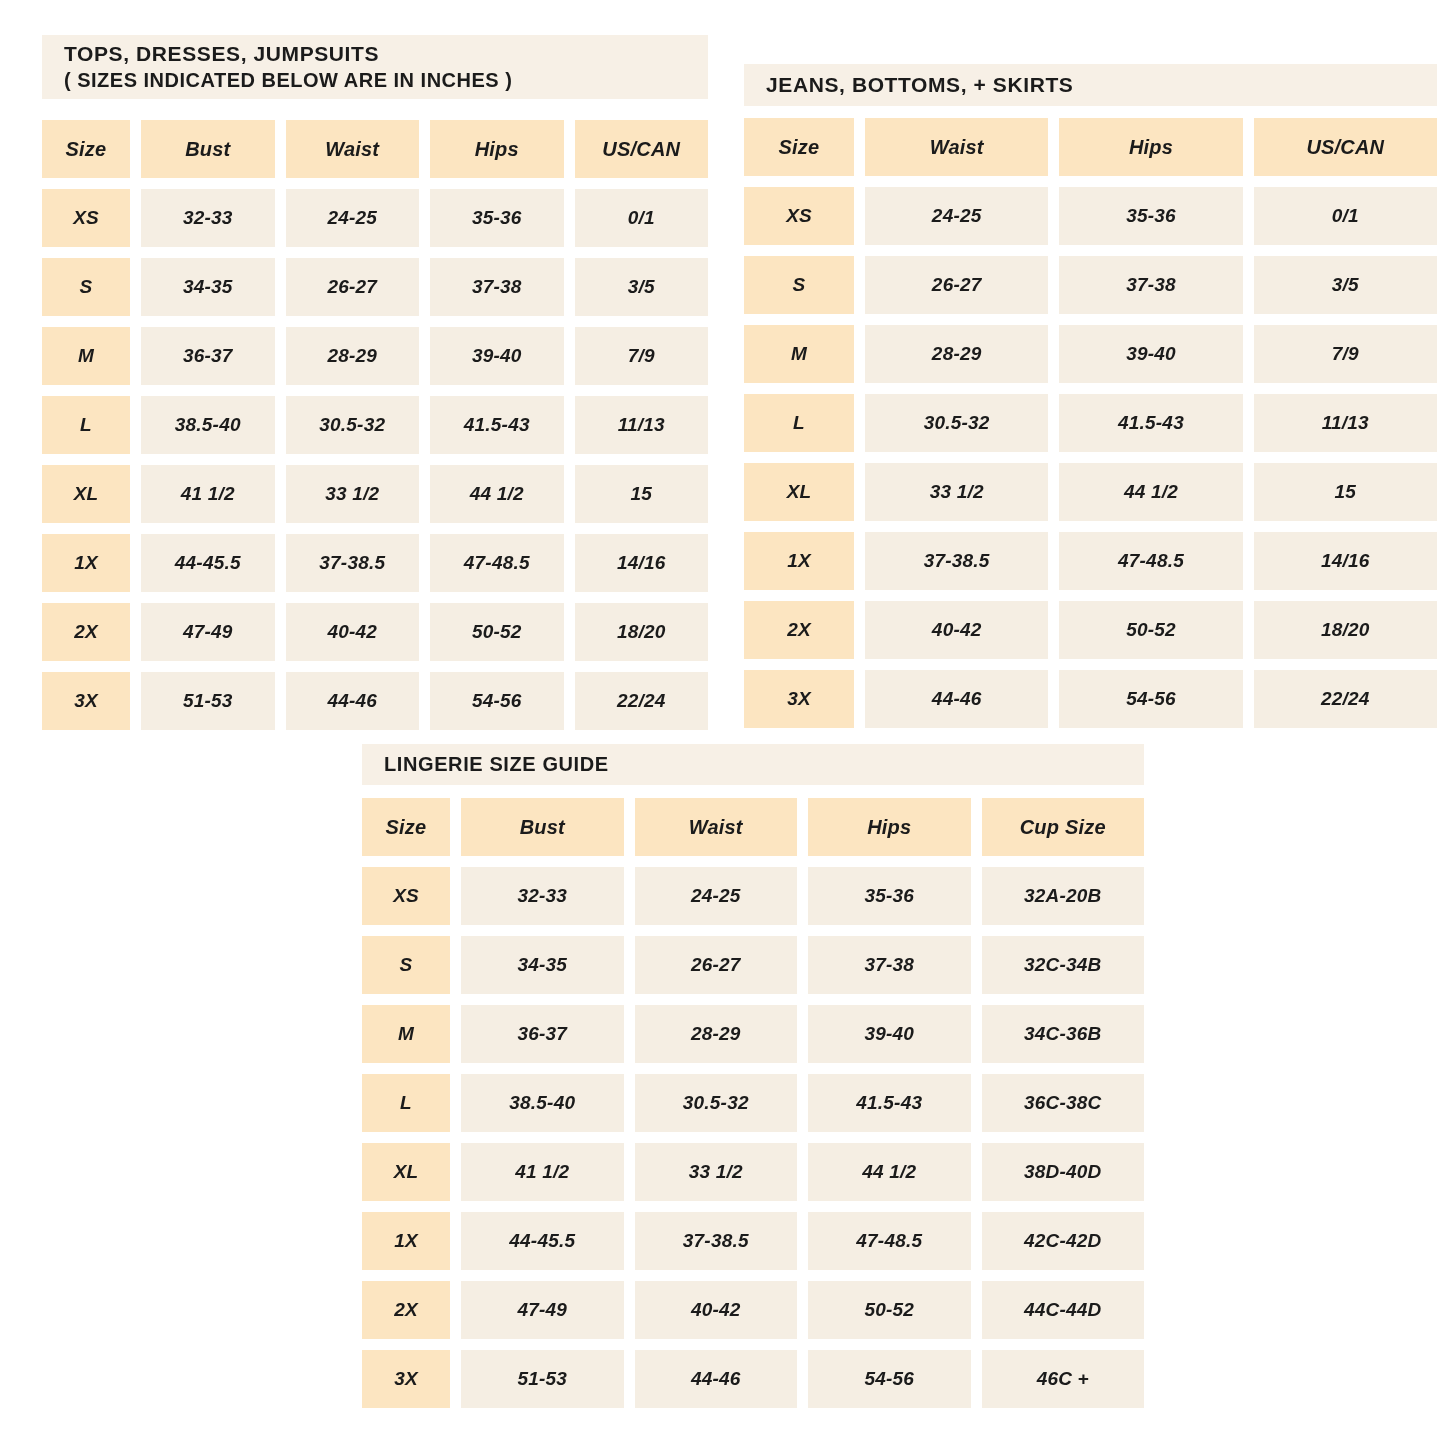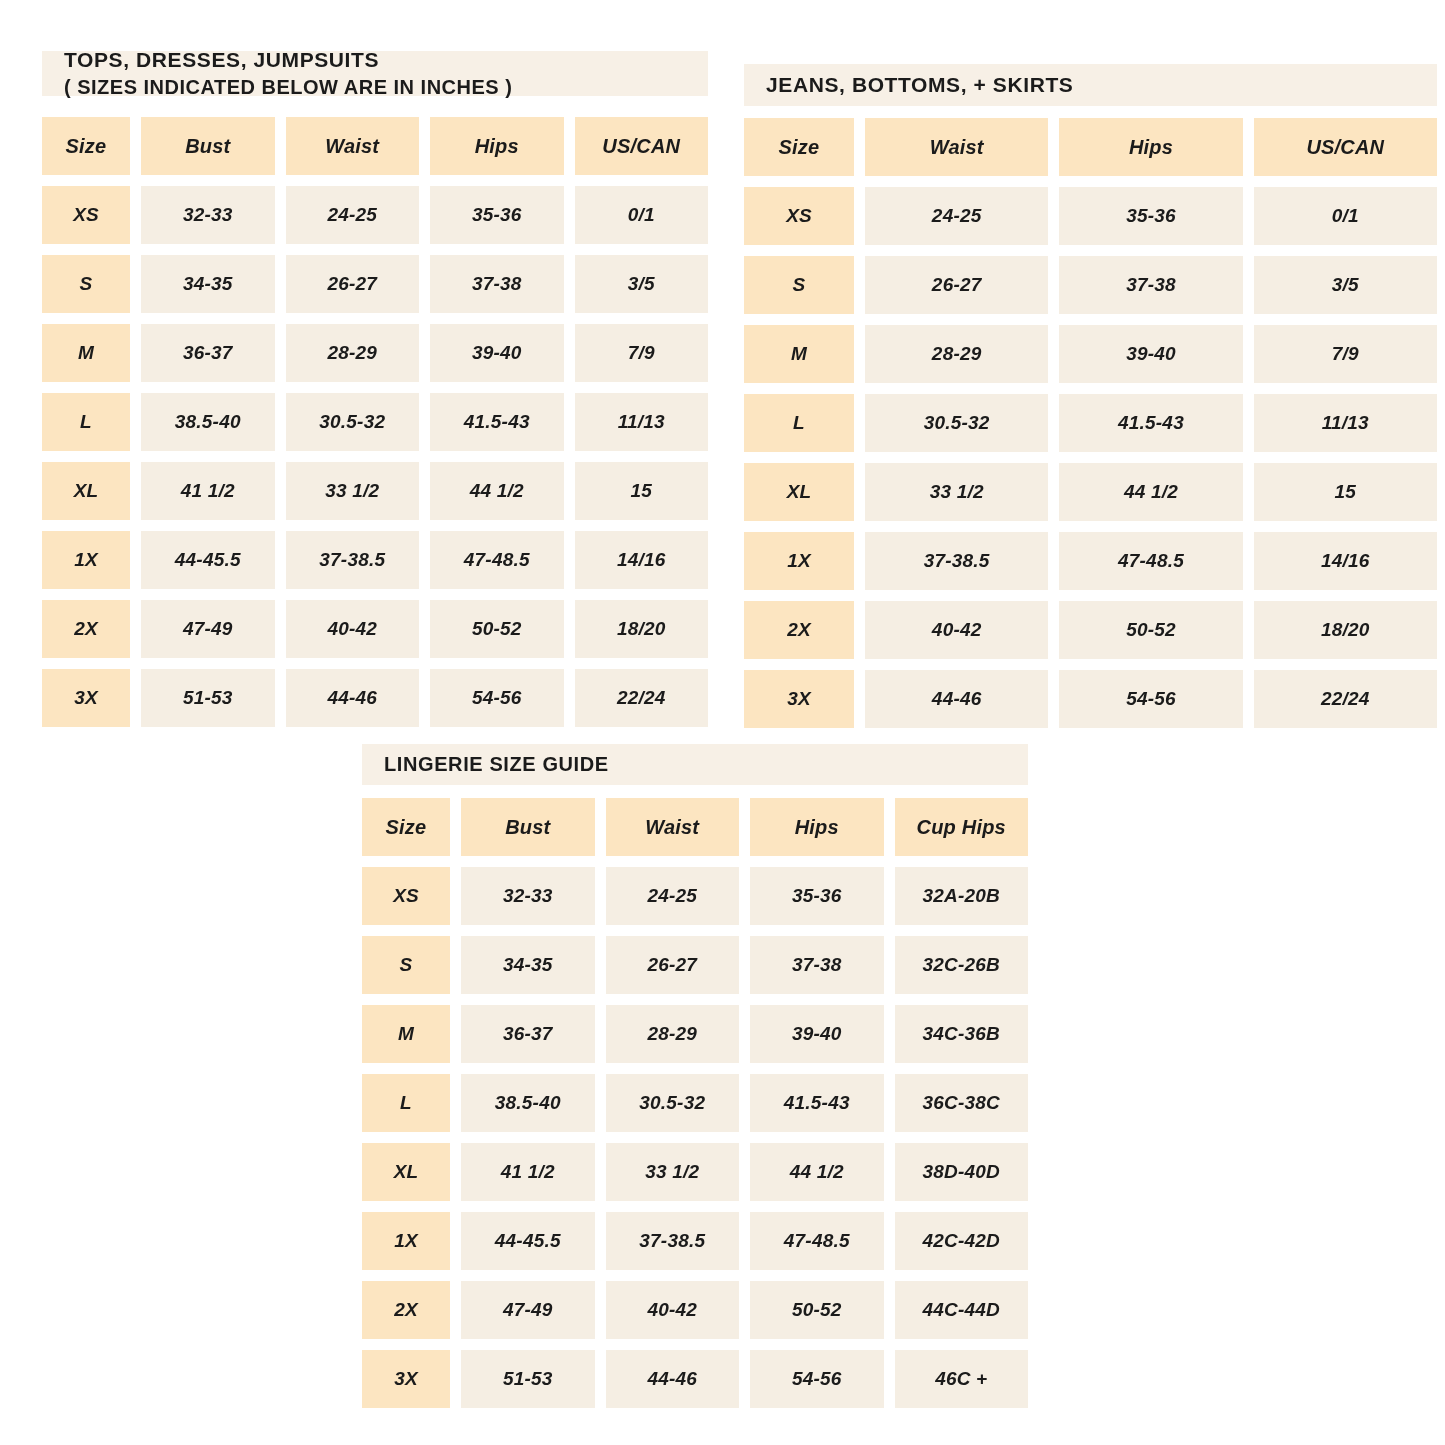--- a/index.html
+++ b/index.html
@@ -60,24 +60,24 @@
     white-space:nowrap;
   }
   .cell.head{
     background:var(--head-bg);
     font-size:20px;
   }
   .cell.size{
     background:var(--head-bg);
   }
   #tops{left:42px;top:35px;width:666px;}
-  #tops .banner{height:45px;margin-top:16px;}
+  #tops .banner{height:64px;}
   #jeans{left:744px;top:64px;width:693px;}
   #jeans .banner{height:42px;}
-  #lingerie{left:362px;top:744px;width:666px;}
+  #lingerie{left:362px;top:744px;width:782px;}
   #lingerie .banner{height:41px;}
   #lingerie .banner .title{font-size:20px;}
 </style>
 </head>
 <body style="background: rgb(255, 255, 255);">
 
 <div class="section" id="tops">
   <div class="banner">
     <div class="title">TOPS, DRESSES, JUMPSUITS</div>
     <div class="subtitle">( SIZES INDICATED BELOW ARE IN INCHES )</div>
@@ -177,31 +177,31 @@
 
 <div class="section" id="lingerie">
   <div class="banner">
     <div class="title">LINGERIE SIZE GUIDE</div>
   </div>
   <div class="grid">
       <div class="cell head">Size</div>
       <div class="cell head">Bust</div>
       <div class="cell head">Waist</div>
       <div class="cell head">Hips</div>
-      <div class="cell head">Cup Hips</div>
+      <div class="cell head">Cup Size</div>
       <div class="cell size">XS</div>
       <div class="cell data">32-33</div>
       <div class="cell data">24-25</div>
       <div class="cell data">35-36</div>
       <div class="cell data">32A-20B</div>
       <div class="cell size">S</div>
       <div class="cell data">34-35</div>
       <div class="cell data">26-27</div>
       <div class="cell data">37-38</div>
-      <div class="cell data">32C-26B</div>
+      <div class="cell data">32C-34B</div>
       <div class="cell size">M</div>
       <div class="cell data">36-37</div>
       <div class="cell data">28-29</div>
       <div class="cell data">39-40</div>
       <div class="cell data">34C-36B</div>
       <div class="cell size">L</div>
       <div class="cell data">38.5-40</div>
       <div class="cell data">30.5-32</div>
       <div class="cell data">41.5-43</div>
       <div class="cell data">36C-38C</div>

